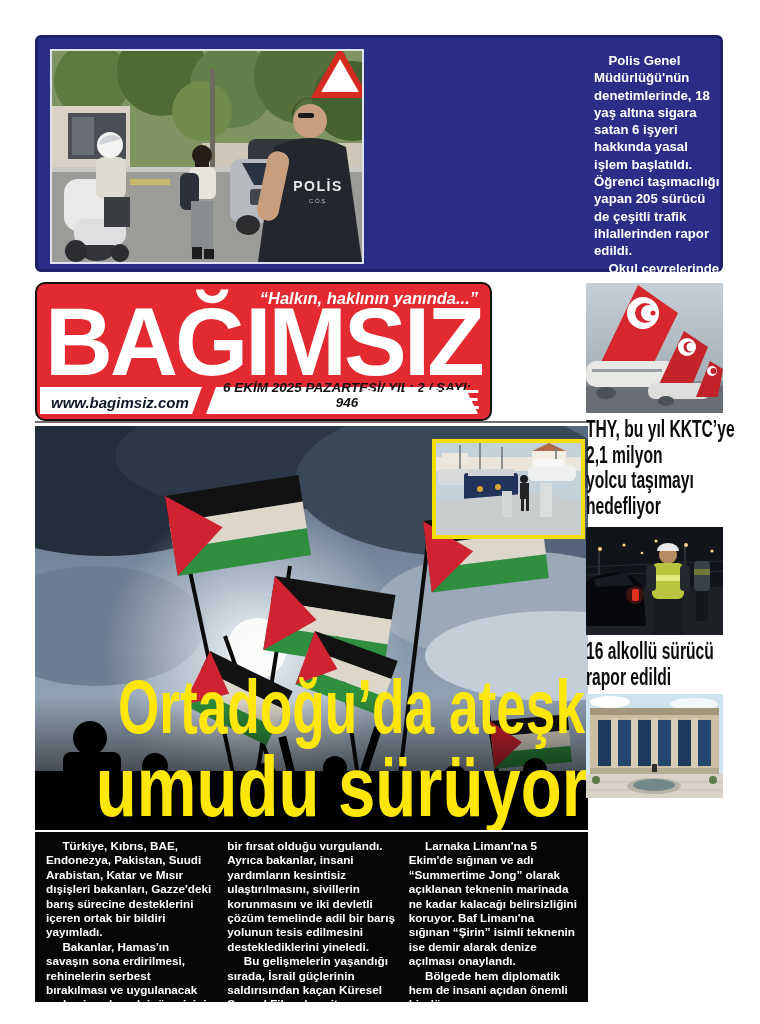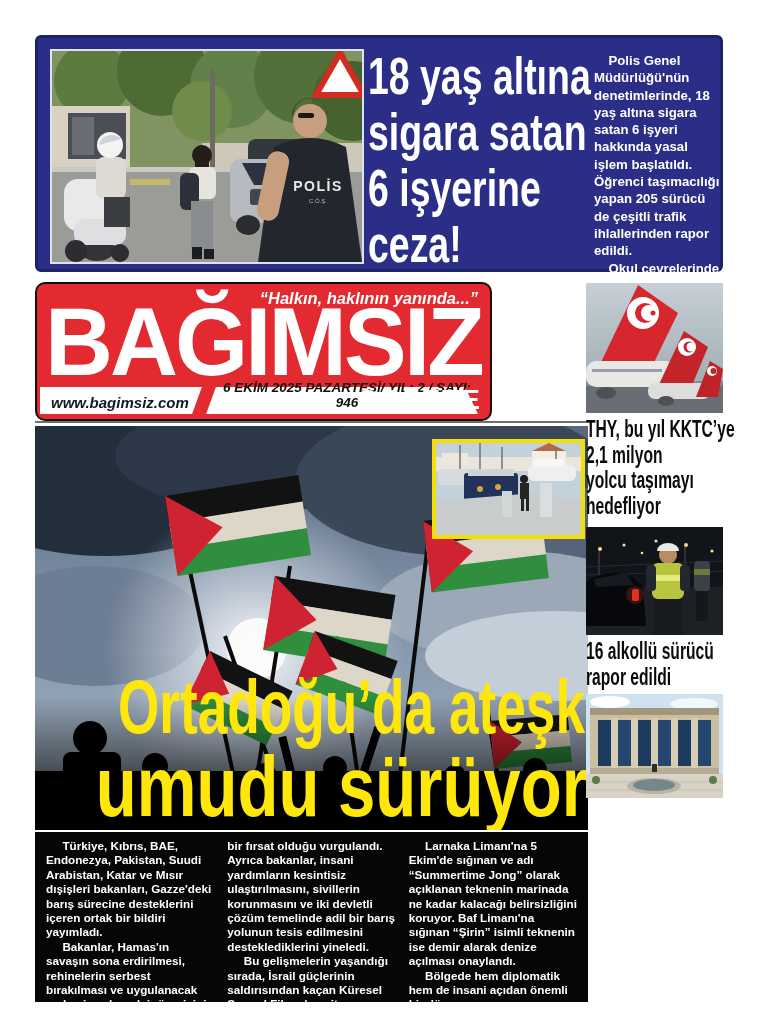--- a/index.html
+++ b/index.html
@@ -100,26 +100,20 @@
         <circle cx="258" cy="70" r="17" fill="#c79f7e"></circle>
         <path d="M240,66 a18,18 0 0 1 36,-2 l-2,-8 a18,18 0 0 0 -32,2 z" fill="#2b241e"></path>
         <rect x="246" y="62" width="16" height="5" rx="2" fill="#1a1a1c"></rect>
         <path d="M222,96 q36,-18 72,0 l16,115 l-104,0 z" fill="#23262c"></path>
         <rect x="210" y="100" width="22" height="70" rx="10" fill="#c79f7e" transform="rotate(12 221 135)"></rect>
         <text x="266" y="140" text-anchor="middle" fill="#e9e9e9" font-family="Liberation Sans, sans-serif" font-size="14" font-weight="bold" letter-spacing="1.5">POLİS</text>
         <text x="266" y="152" text-anchor="middle" fill="#b9b9b9" font-family="Liberation Sans, sans-serif" font-size="6">C.Ö.Ş.</text>
         <polygon points="288,2 312,44 264,44" fill="#ffffff" stroke="#d42b20" stroke-width="6"></polygon>
       </svg>
     </div>
-    <div id="tophead" class="abs">
-      <span class="cond">18 yaş altına</span>
-      <span class="cond">sigara satan</span>
-      <span class="cond">6 işyerine</span>
-      <span class="cond">ceza!</span>
-    </div>
     <div id="topbody" class="abs">
       <p>Polis Genel Müdürlüğü'nün denetimlerinde, 18 yaş altına sigara satan 6 işyeri hakkında yasal işlem başlatıldı. Öğrenci taşımacılığı yapan 205 sürücü de çeşitli trafik ihlallerinden rapor edildi.</p>
       <p>Okul çevrelerinde devriye ve denetimler artırılırken, “Güvenli Okul Projesi Kayıt Programı” ile okul müdürlerinin riskleri polise bildirmesi sağlanacak. Projenin devamında öğrencilere ve velilere yönelik eğitimler düzenlenecek.</p>
     </div>
   </div>
 
   <div id="masthead" class="abs">
     <div id="tagline" class="abs">“Halkın, haklının yanında...”</div>
     <div id="mast-title" class="abs">BAĞIMSIZ</div>
     <div id="mast-strip" class="abs"></div>

